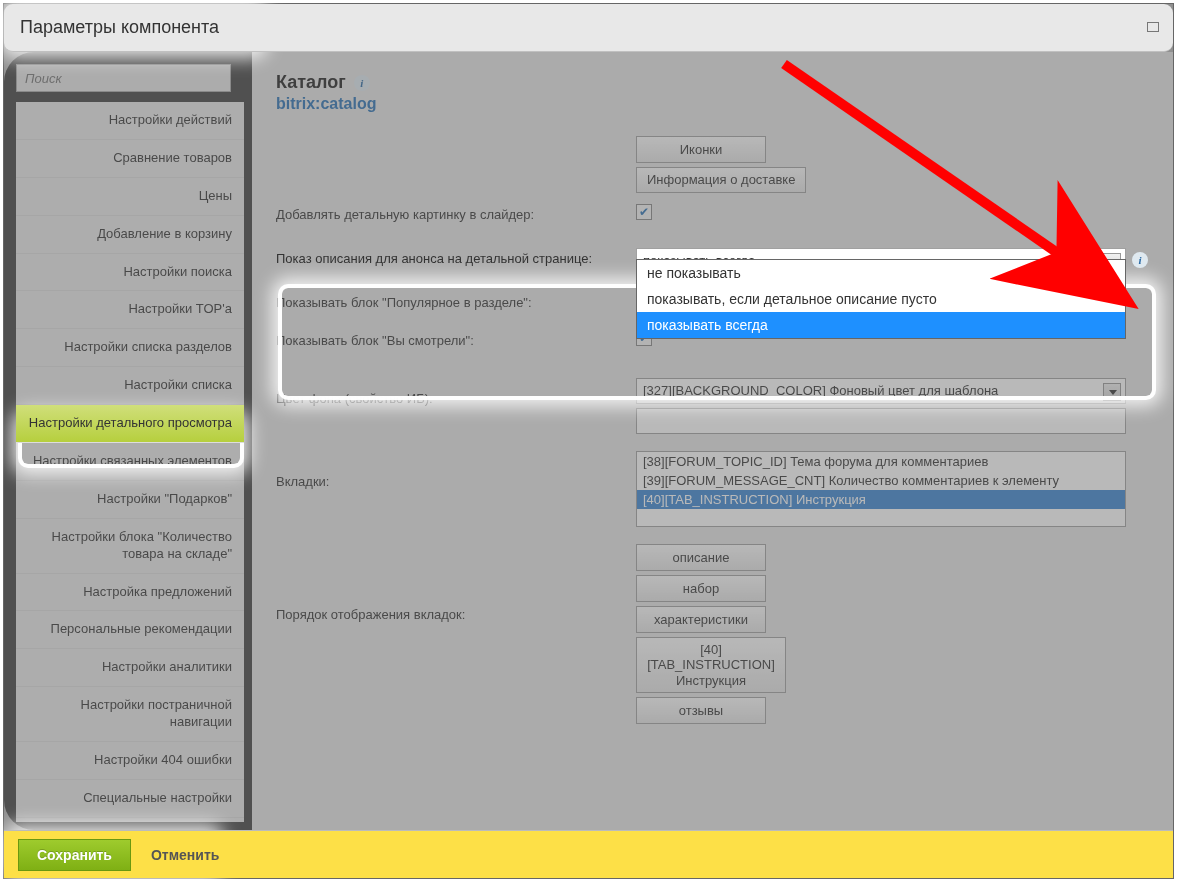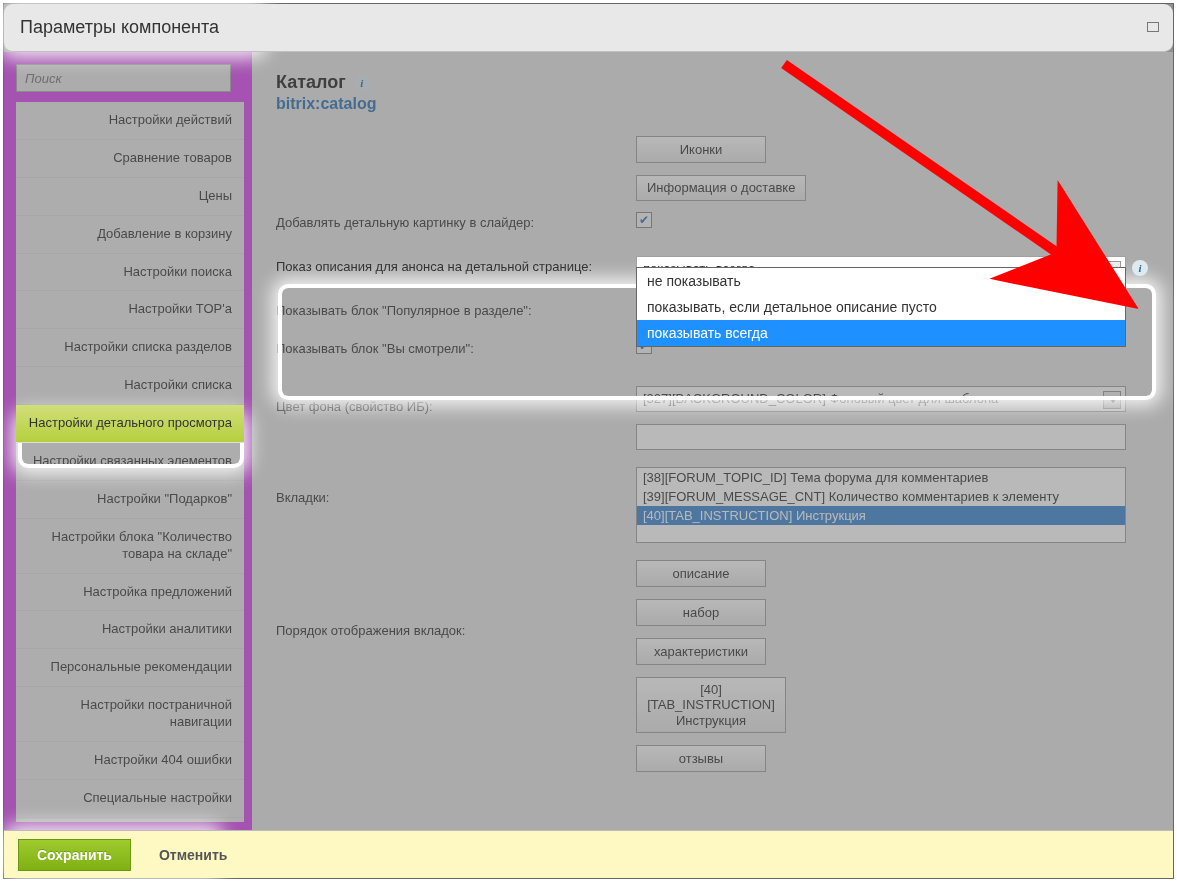--- a/index.html
+++ b/index.html
@@ -44,21 +44,22 @@
   }
   .maximize-icon {
     position: absolute;
     right: 14px; top: 18px;
     width: 12px; height: 10px;
     border: 1px solid #777;
   }
   .body {
     display: flex;
     height: calc(100% - 48px - 48px);
-    background: #d946ef;
+    background: #404040;
+    border-radius: 30px;
   }
   .sidebar {
     width: 248px;
     padding: 12px 8px 8px 12px;
     display: flex;
     flex-direction: column;
   }
   .search-input {
     width: 215px;
     height: 28px;
@@ -122,21 +123,21 @@
   .form-label {
     width: 360px;
     text-align: left;
     padding-right: 12px;
     padding-top: 6px;
     color: #333;
     font-size: 13px;
     line-height: 1.3;
   }
   .form-control { flex: 1; display: flex; align-items: flex-start; gap: 6px; padding-top: 3px; position: relative; }
-  .form-control.stack { flex-direction: column; gap: 12px; align-items: flex-start; }
+  .form-control.stack { flex-direction: column; gap: 4px; align-items: flex-start; }
   .btn {
     border: 1px solid #a0a0a0;
     background: linear-gradient(#fdfdfd,#e5e5e5);
     padding: 6px 18px;
     font-size: 13px;
     color: #333;
     cursor: pointer;
     min-width: 110px;
     text-align: center;
   }
@@ -197,25 +198,25 @@
     width: 490px;
     border: 1px solid #666;
     background: #fff;
     z-index: 200;
   }
   .dd-item { padding: 5px 10px; font-size: 14px; cursor: pointer; }
   .dd-item.sel { background: #1e90ff; color: #fff; }
   .footer {
     height: 48px;
     border-top: 1px solid #bbb;
-    background: #fef9c3;
+    background: #fde047;
     display: flex;
     align-items: center;
     padding: 0 14px;
-    gap: 18px;
+    gap: 10px;
   }
   .btn-primary {
     background: linear-gradient(#9ecb2d,#7fb014);
     border: 1px solid #6a9810;
     color: #fff;
     padding: 7px 18px;
     font-size: 14px;
     font-weight: bold;
     cursor: pointer;
     text-shadow: 0 -1px 0 rgba(0,0,0,0.2);
@@ -270,22 +271,22 @@
         <div class="nav-item">Добавление в корзину</div>
         <div class="nav-item">Настройки поиска</div>
         <div class="nav-item">Настройки TOP'а</div>
         <div class="nav-item">Настройки списка разделов</div>
         <div class="nav-item">Настройки списка</div>
         <div class="nav-item active above-dim">Настройки детального просмотра</div>
         <div class="nav-item">Настройки связанных элементов</div>
         <div class="nav-item">Настройки "Подарков"</div>
         <div class="nav-item">Настройки блока "Количество товара на складе"</div>
         <div class="nav-item">Настройка предложений</div>
+        <div class="nav-item">Персональные рекомендации</div>
         <div class="nav-item">Настройки аналитики</div>
-        <div class="nav-item">Персональные рекомендации</div>
         <div class="nav-item">Настройки постраничной навигации</div>
         <div class="nav-item">Настройки 404 ошибки</div>
         <div class="nav-item">Специальные настройки</div>
       </div>
     </div>
 
     <div class="main">
       <div class="heading-row">
         <h2>Каталог</h2>
         <span class="info-icon">i</span>

